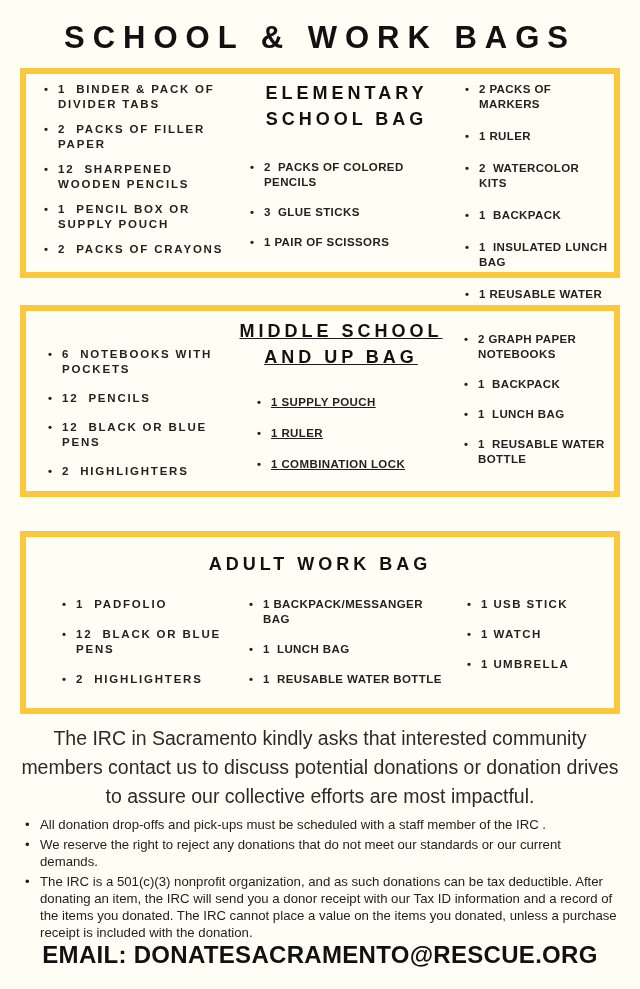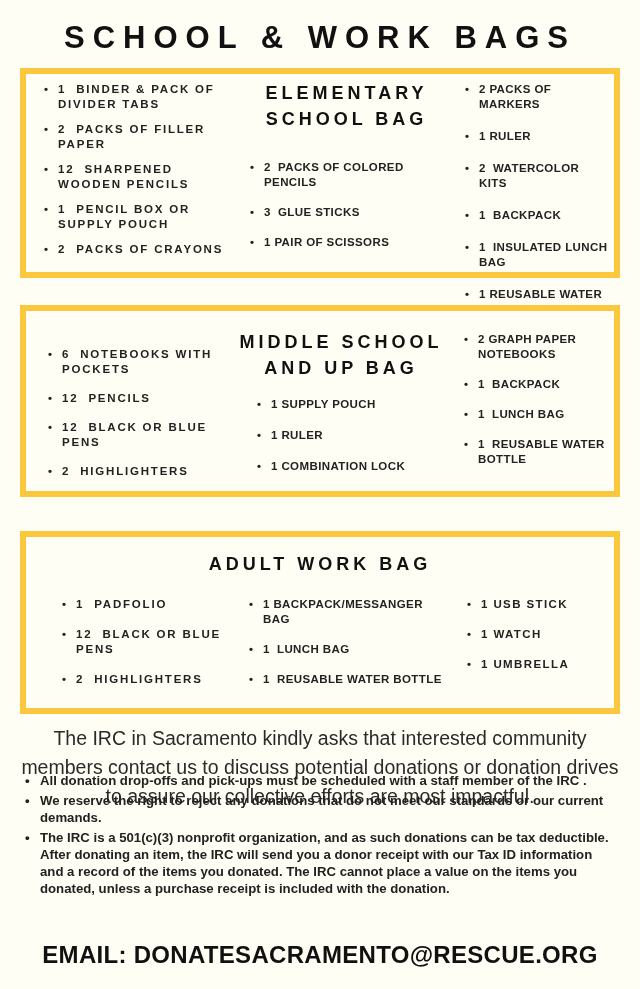--- a/index.html
+++ b/index.html
@@ -46,37 +46,37 @@
   #box1 .c1 { width:212px; padding:8px 0 0 16px; }
   #box1 .c1 li { margin-bottom:10px; }
   #box1 .c2 { width:217px; padding-top:6px; }
   #box1 .c2 ul { margin-top:28px; padding-left:10px; }
   #box1 .c3 { flex:1; padding:8px 4px 0 8px; }
   #box1 .c3 li { margin-bottom:17px; }
 
   
   #box2 .c1 { width:200px; padding:36px 0 0 20px; }
   #box2 .c1 li { margin-bottom:14px; }
-  #box2 .c2 { width:230px; padding-top:18px; }
-  #box2 .c2 ul { margin-top:16px; padding-left:29px; }
+  #box2 .c2 { width:230px; padding-top:7px;text-decoration:underline; }
+  #box2 .c2 ul { margin-top:25px; padding-left:29px; }
   #box2 .c2 li { margin-bottom:16px; }
   #box2 .c3 { flex:1; padding:21px 4px 0 6px; }
 
   
   #box3 .box-heading { padding-top:14px; }
   #box3 .c1 { width:210px; padding-left:34px; }
   #box3 .c2 { width:215px; padding-left:11px; }
   #box3 .c3 { flex:1; padding-left:14px; }
 
   .note {
     position:absolute; top:724px; left:20px; width:600px;
     text-align:center; font-size:19.5px; line-height:29px;
     font-weight:400; color:#2a2a2a;
   }
-  .terms { position:absolute; top:772px; left:24px; width:594px;font-weight:bold; }
+  .terms { position:absolute; top:816px; left:24px; width:594px; }
   .terms ul { list-style:none; }
   .terms li {
     position:relative; padding-left:16px; margin-bottom:3px;
     font-size:13.2px; line-height:17px; color:#222;
   }
   .terms li::before { content:"\2022"; position:absolute; left:1px; top:0; }
 
   .email-footer {
     position:absolute; top:941px; left:0; width:640px;
     text-align:center; font-size:24px; font-weight:800;

